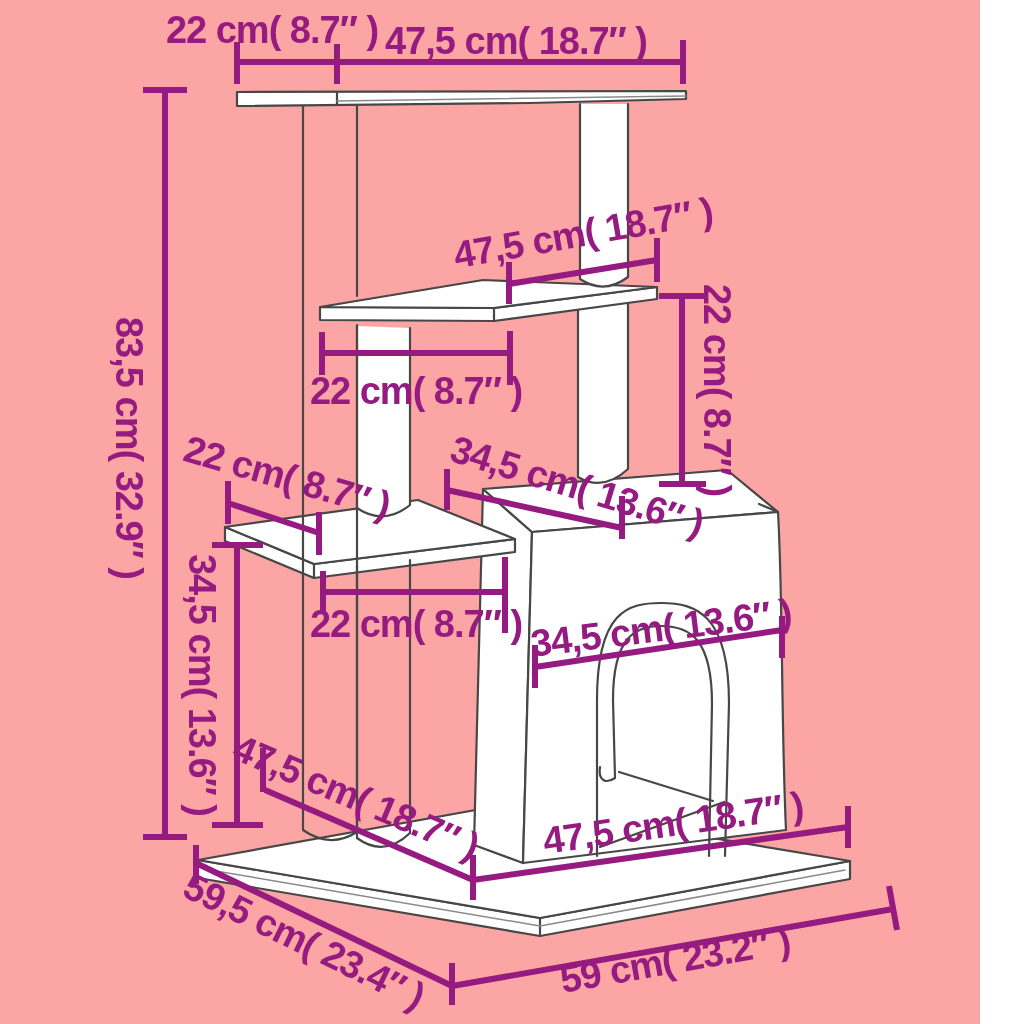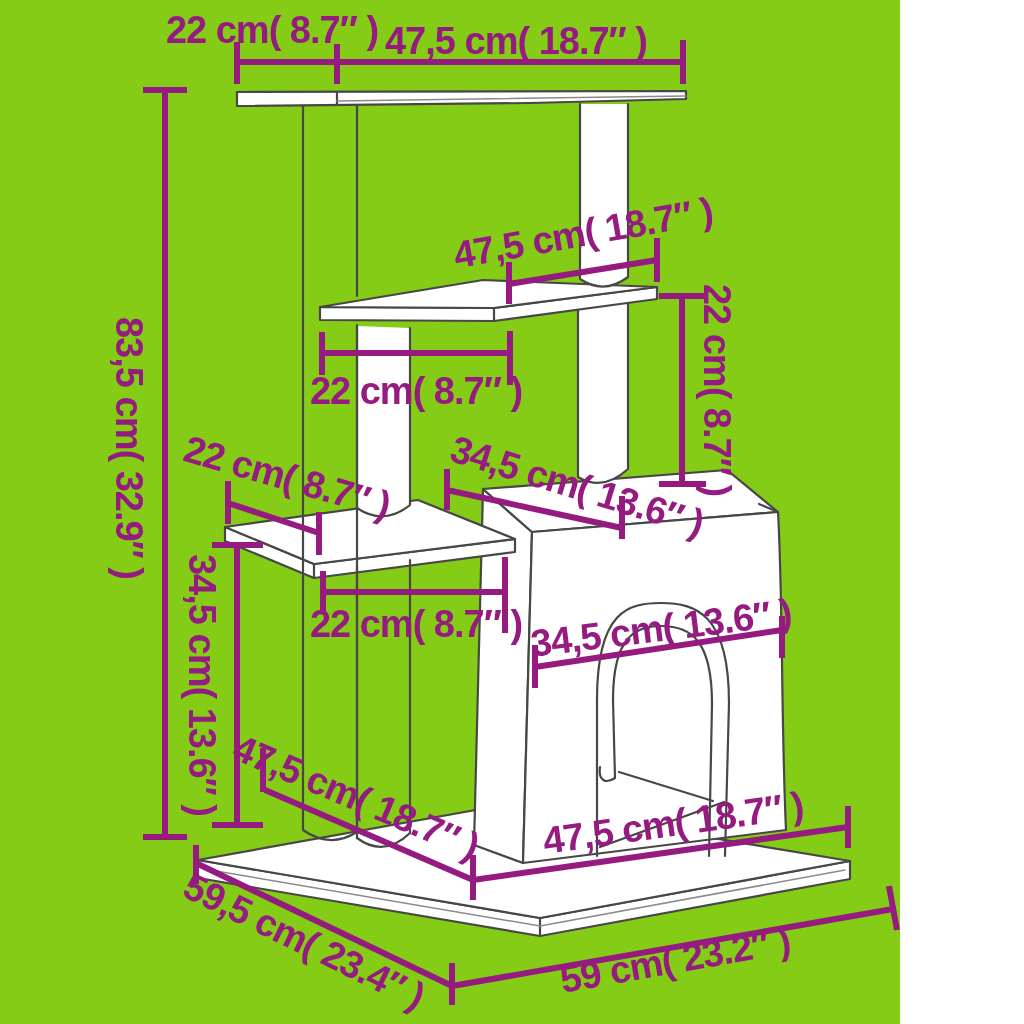--- a/index.html
+++ b/index.html
@@ -1,16 +1,16 @@
 <!DOCTYPE html>
 <html><head>
 <meta charset="utf-8">
 <style>
   html,body{margin:0;padding:0;background:#ffffff;}
-  .canvas{position:relative;width:900px;height:1024px;background:#84cc16;overflow:hidden;
+  .canvas{position:relative;width:980px;height:1024px;background:#fca5a5;overflow:hidden;
           font-family:"Liberation Sans", sans-serif;}
   svg{display:block;}
   .dim-text{font-family:"Liberation Sans", sans-serif;font-weight:bold;font-size:38px;
             letter-spacing:-1px;}
 </style>
 </head>
 <body>
 
 <div class="canvas">
 <svg width="1024" height="1024" viewBox="0 0 1024 1024">

